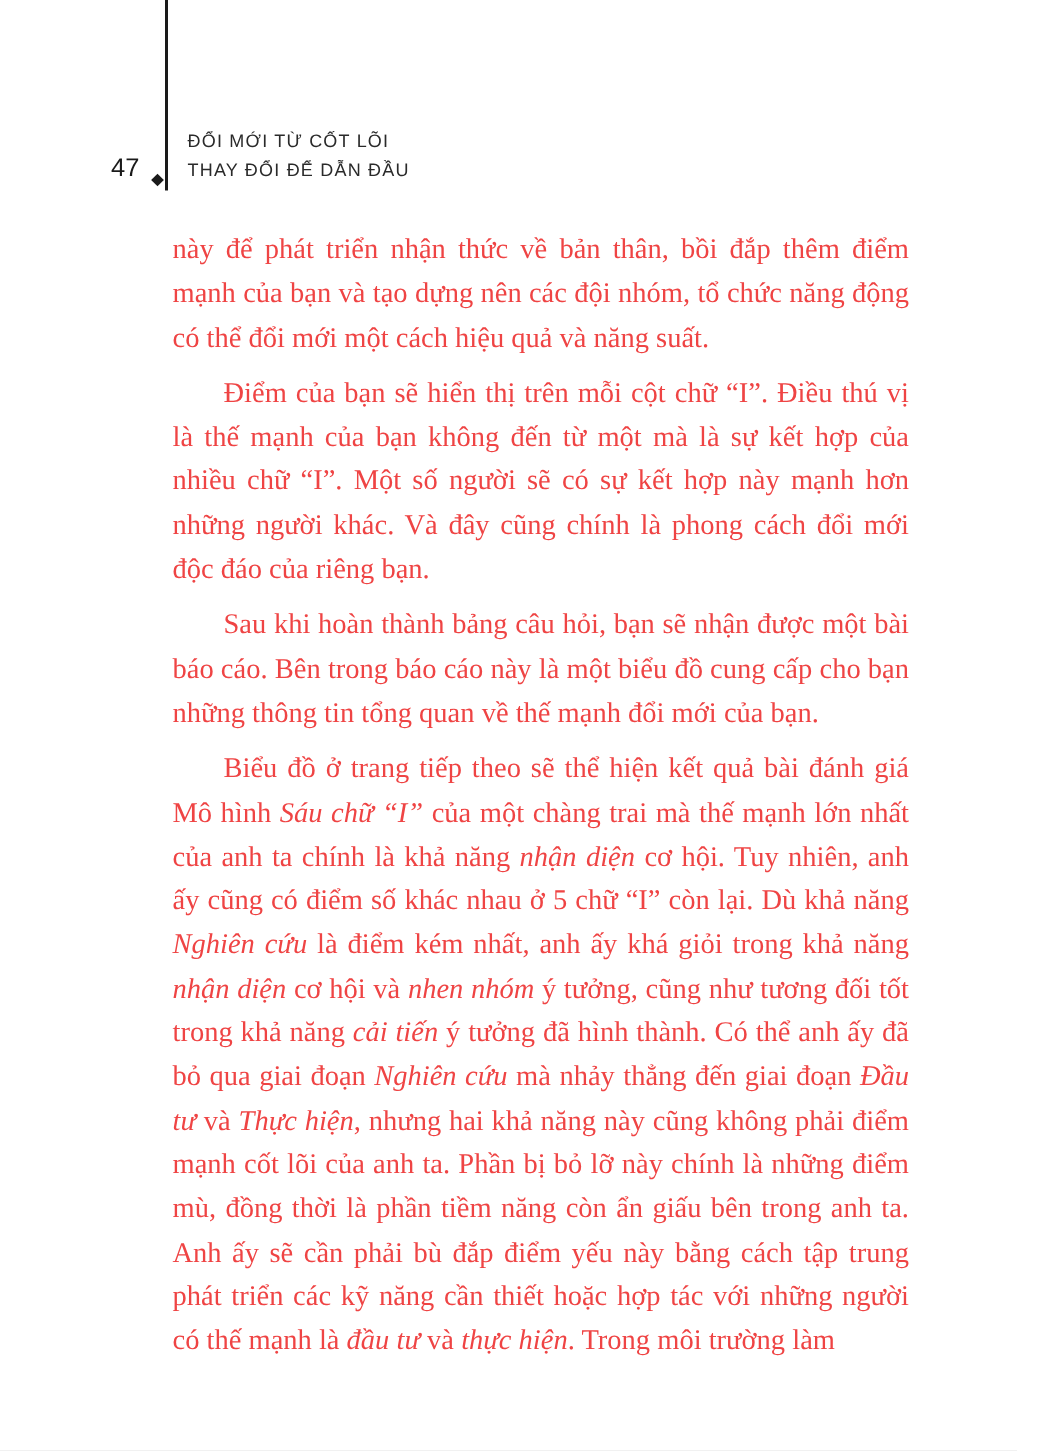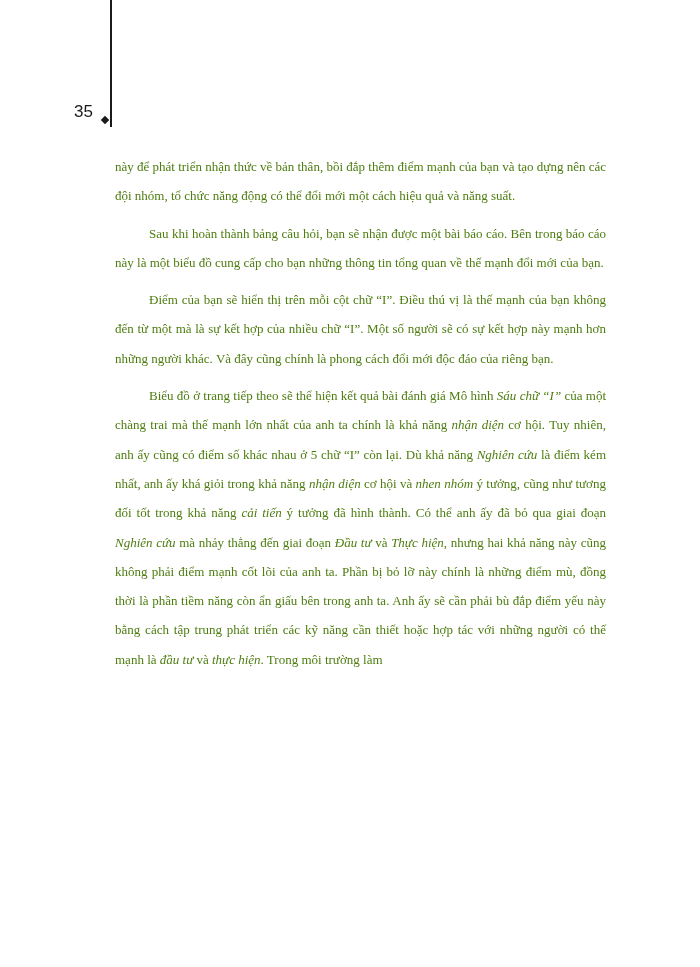--- a/index.html
+++ b/index.html
@@ -52,46 +52,50 @@
     line-height: 19px;
     letter-spacing: 0.8px;
     color: #2a2a2a;
   }
   
   .body-text {
     position: absolute;
     left: 115px;
     top: 152px;
     width: 491px;
-    font-size: 13px;
+    font-size: 19px;
     line-height: 29.3px;
     text-align: justify;
-    color: #4d7c0f;
+    color: #ef4444;
   }
   .para {
     margin: 0 0 8px 0;
   }
   .para.indent {
     text-indent: 34px;
   }
   .para em {
   }
 </style>
 </head>
 <body>
 
 <div class="page">
 
   <div class="vrule"></div>
 
-  <span class="page-number">35</span>
+  <span class="page-number">47</span>
 
   <span class="diamond"></span>
 
+  <div class="running-title">
+    <div>ĐỔI MỚI TỪ CỐT LÕI</div>
+    <div>THAY ĐỔI ĐỂ DẪN ĐẦU</div>
+  </div>
 
   <main class="body-text">
       <p class="para"><span>này để phát triển nhận thức về bản thân, bồi đắp thêm điểm mạnh của bạn và tạo dựng nên các đội nhóm, tổ chức năng động có thể đổi mới một cách hiệu quả và năng suất.</span></p>
+      <p class="para indent"><span>Điểm của bạn sẽ hiển thị trên mỗi cột chữ “I”. Điều thú vị là thế mạnh của bạn không đến từ một mà là sự kết hợp của nhiều chữ “I”. Một số người sẽ có sự kết hợp này mạnh hơn những người khác. Và đây cũng chính là phong cách đổi mới độc đáo của riêng bạn.</span></p>
       <p class="para indent"><span>Sau khi hoàn thành bảng câu hỏi, bạn sẽ nhận được một bài báo cáo. Bên trong báo cáo này là một biểu đồ cung cấp cho bạn những thông tin tổng quan về thế mạnh đổi mới của bạn.</span></p>
-      <p class="para indent"><span>Điểm của bạn sẽ hiển thị trên mỗi cột chữ “I”. Điều thú vị là thế mạnh của bạn không đến từ một mà là sự kết hợp của nhiều chữ “I”. Một số người sẽ có sự kết hợp này mạnh hơn những người khác. Và đây cũng chính là phong cách đổi mới độc đáo của riêng bạn.</span></p>
       <p class="para indent"><span>Biểu đồ ở trang tiếp theo sẽ thể hiện kết quả bài đánh giá Mô hình </span><em>Sáu chữ “I”</em><span> của một chàng trai mà thế mạnh lớn nhất của anh ta chính là khả năng </span><em>nhận diện</em><span> cơ hội. Tuy nhiên, anh ấy cũng có điểm số khác nhau ở 5 chữ “I” còn lại. Dù khả năng </span><em>Nghiên cứu</em><span> là điểm kém nhất, anh ấy khá giỏi trong khả năng </span><em>nhận diện</em><span> cơ hội và </span><em>nhen nhóm</em><span> ý tưởng, cũng như tương đối tốt trong khả năng </span><em>cải tiến</em><span> ý tưởng đã hình thành. Có thể anh ấy đã bỏ qua giai đoạn </span><em>Nghiên cứu</em><span> mà nhảy thẳng đến giai đoạn </span><em>Đầu tư</em><span> và </span><em>Thực hiện</em><span>, nhưng hai khả năng này cũng không phải điểm mạnh cốt lõi của anh ta. Phần bị bỏ lỡ này chính là những điểm mù, đồng thời là phần tiềm năng còn ẩn giấu bên trong anh ta. Anh ấy sẽ cần phải bù đắp điểm yếu này bằng cách tập trung phát triển các kỹ năng cần thiết hoặc hợp tác với những người có thế mạnh là </span><em>đầu tư</em><span> và </span><em>thực hiện</em><span>. Trong môi trường làm</span></p>
     </main>
 
 </div>
 
 </body></html>

